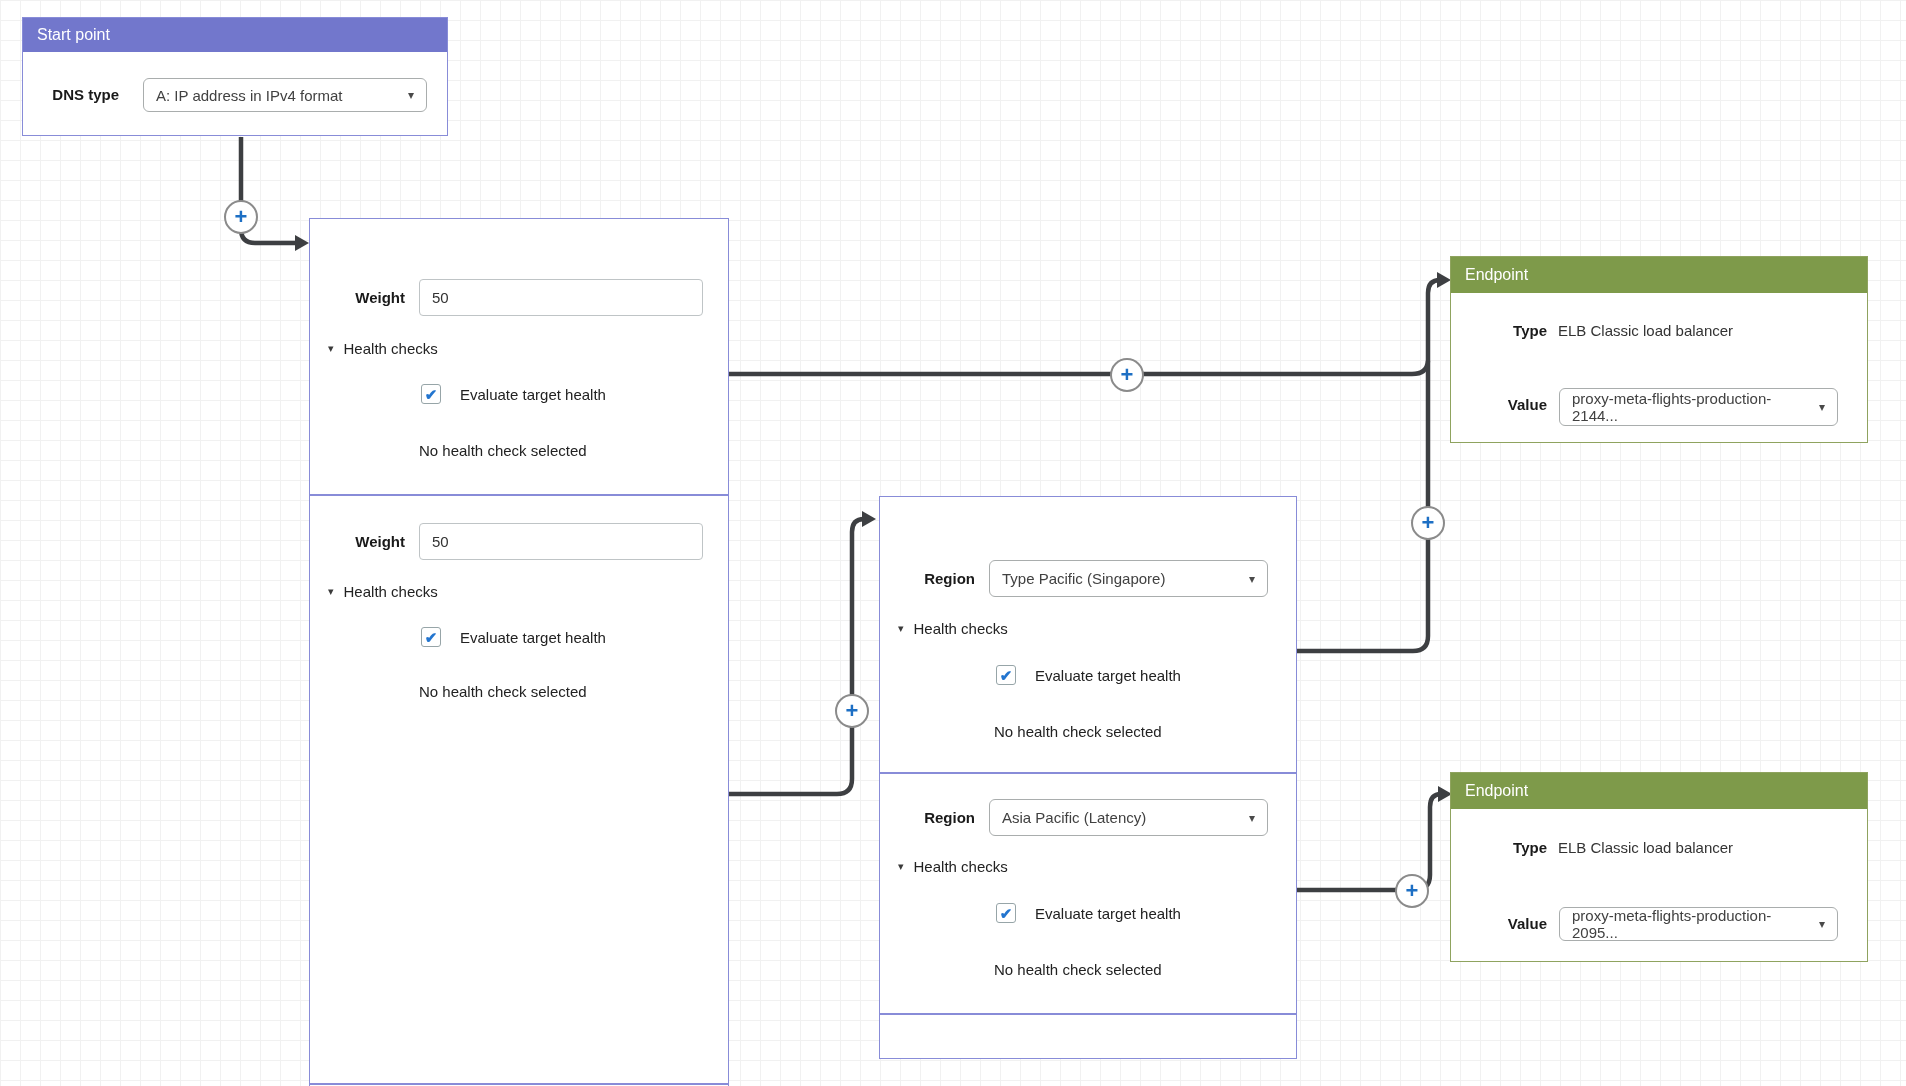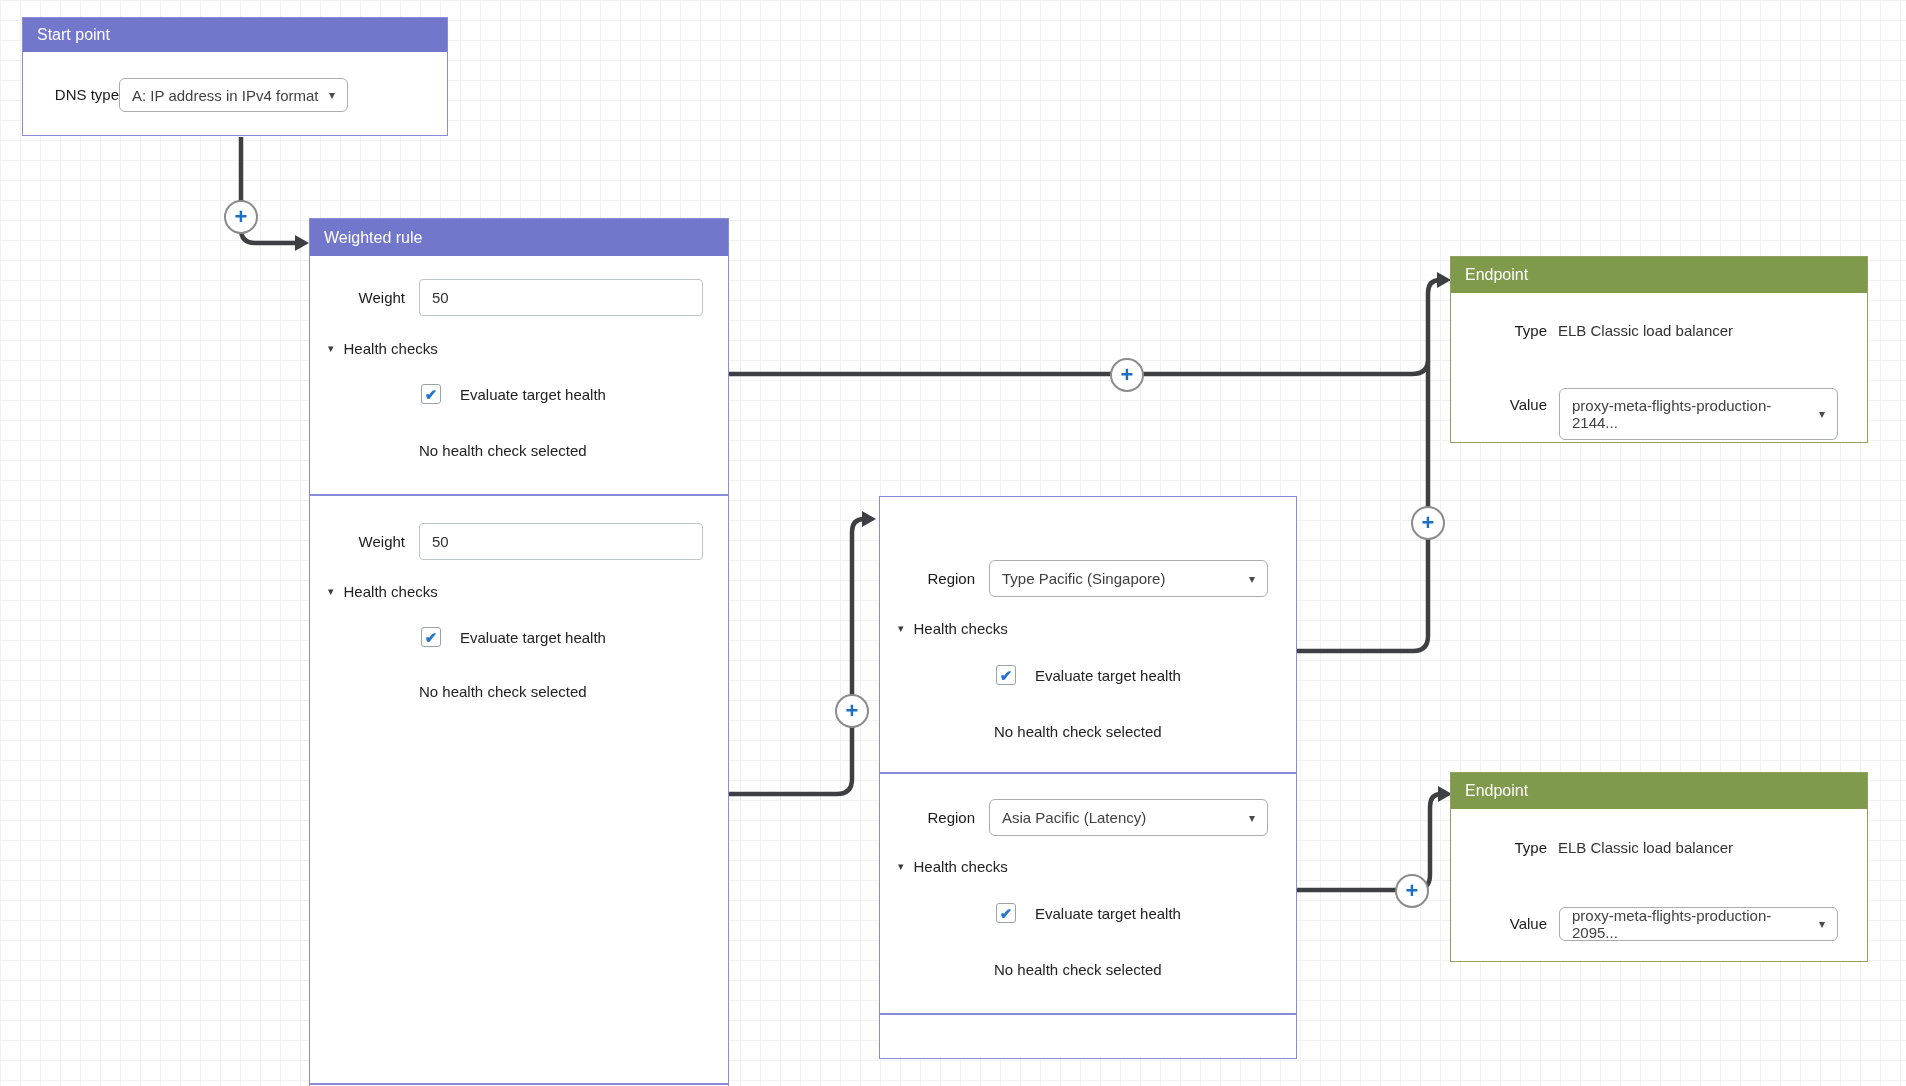--- a/index.html
+++ b/index.html
@@ -18,21 +18,21 @@
                      linear-gradient(90deg, var(--grid-line) 1px, transparent 1px);
     background-size:20px 20px;
     color:var(--text-dark);
     position:relative;
   }
   svg.connectors{position:absolute;left:0;top:0;z-index:1;}
   .box{position:absolute;background:#fff;border:1px solid var(--rule-border);z-index:2;}
   .box.green{border-color:var(--endpoint-border);}
   .box-header{color:#fff;font-weight:normal;font-size:16px;display:flex;align-items:center;padding:0 14px;background:var(--rule-header-bg);}
   .box.green .box-header{background:var(--endpoint-header-bg);}
-  .field-label{position:absolute;font-weight:normal;font-size:15px;text-align:right;color:var(--text-dark);}
+  .field-label{position:absolute;font-weight:bold;font-size:15px;text-align:right;color:var(--text-dark);}
   .dropdown{position:absolute;height:36px;background:#fff;border:1px solid var(--field-border);border-radius:6px;
             display:flex;align-items:center;justify-content:space-between;padding:0 12px;font-size:15px;color:#414141;cursor:pointer;}
   .dropdown .caret{font-size:12px;color:#4a4a4a;margin-left:8px;}
   .text-input{position:absolute;height:36px;border:1px solid #bfc4c6;border-radius:4px;font-size:15px;
               font-family:"Liberation Sans",sans-serif;padding:0 12px;color:#333;background:#fff;}
   .disclosure{position:absolute;display:flex;align-items:center;font-size:15px;color:#222;cursor:pointer;}
   .disclosure .tri{font-size:11px;color:#3a3a3a;margin-right:10px;}
   .cb-row{position:absolute;display:flex;align-items:center;}
   .checkbox{width:20px;height:20px;border:1px solid #97a5a8;border-radius:3px;background:#fff;display:flex;
             align-items:center;justify-content:center;cursor:pointer;}
@@ -60,28 +60,27 @@
     <polygon points="295,235 309,243 295,251"></polygon>
     <polygon points="1437,272 1451,280 1437,288"></polygon>
     <polygon points="862,511 876,519 862,527"></polygon>
     <polygon points="1438,786 1452,794 1438,802"></polygon>
   </g>
 </svg>
 
 <div class="box" style="left:22px;top:17px;width:426px;height:119px;">
   <div class="box-header" style="height:34px;">Start point</div>
   <div class="field-label" style="left:0;width:96px;top:60px;line-height:34px;">DNS type</div>
-  <div class="dropdown" style="left:96px;top:60px;width:229px;height:34px;">
+  <div class="dropdown" style="left:120px;top:60px;width:284px;height:34px;">
     <span>A: IP address in IPv4 format</span>
     <span class="caret">▾</span>
   </div>
 </div>
 
 <div class="box" style="left:309px;top:218px;width:420px;height:880px;">
-  <div class="box-header" style="height:37px;">Weighted rule</div>
 
   <div class="field-label" style="left:0;width:95px;top:60px;line-height:37px;">Weight</div>
   <input class="text-input" style="left: 109px; top: 60px; width: 284px; height: 37px;" value="50">
   <div class="disclosure" style="left:18px;top:121px;">
     <span class="tri">▾</span>
     <span>Health checks</span>
   </div>
   <div class="cb-row" style="left:111px;top:165px;">
     <span class="checkbox">
       <span class="check">✔</span>
@@ -148,21 +147,21 @@
   <div class="plain-text" style="left:114px;top:464px;">No health check selected</div>
 
   <div class="divider" style="top:516px;"></div>
 </div>
 
 <div class="box green" style="left:1450px;top:256px;width:418px;height:187px;">
   <div class="box-header" style="height:36px;">Endpoint</div>
   <div class="field-label" style="left:0;width:96px;top:62px;line-height:24px;">Type</div>
   <div class="type-value" style="left:107px;top:62px;line-height:24px;">ELB Classic load balancer</div>
   <div class="field-label" style="left:0;width:96px;top:131px;line-height:34px;">Value</div>
-  <div class="dropdown" style="left:108px;top:131px;width:279px;height:52px;">
+  <div class="dropdown" style="left:108px;top:131px;width:279px;height:38px;">
     <span>proxy-meta-flights-production-2144...</span>
     <span class="caret">▾</span>
   </div>
 </div>
 
 <div class="box green" style="left:1450px;top:772px;width:418px;height:190px;">
   <div class="box-header" style="height:36px;">Endpoint</div>
   <div class="field-label" style="left:0;width:96px;top:63px;line-height:24px;">Type</div>
   <div class="type-value" style="left:107px;top:63px;line-height:24px;">ELB Classic load balancer</div>
   <div class="field-label" style="left:0;width:96px;top:134px;line-height:34px;">Value</div>

